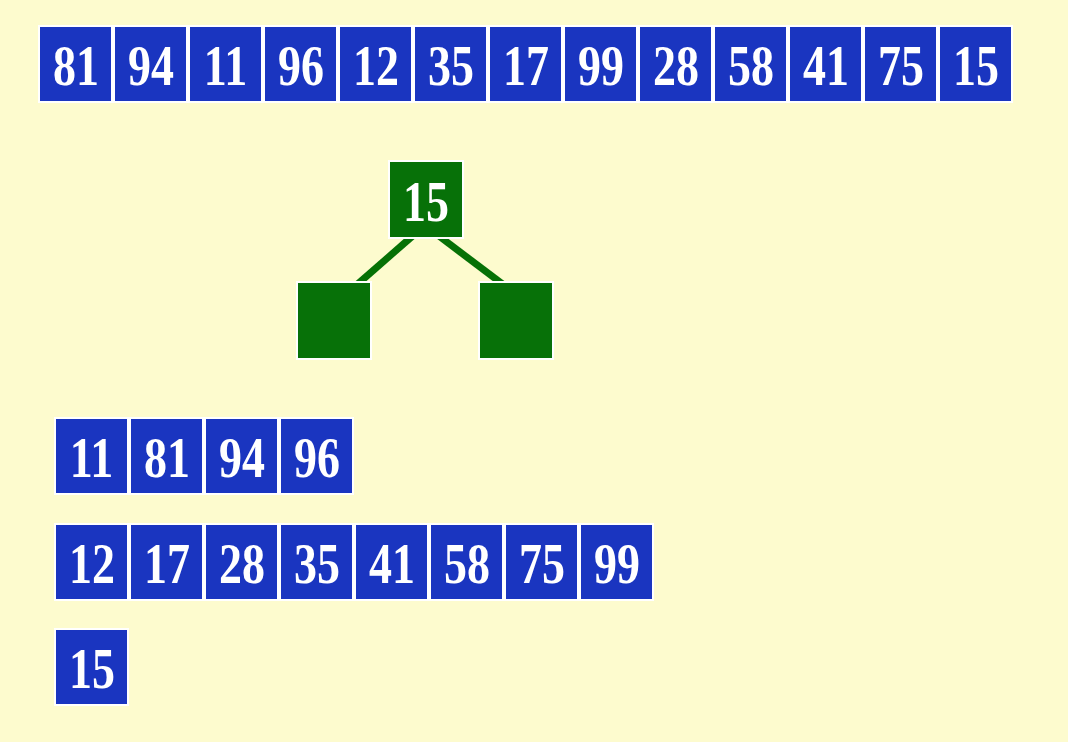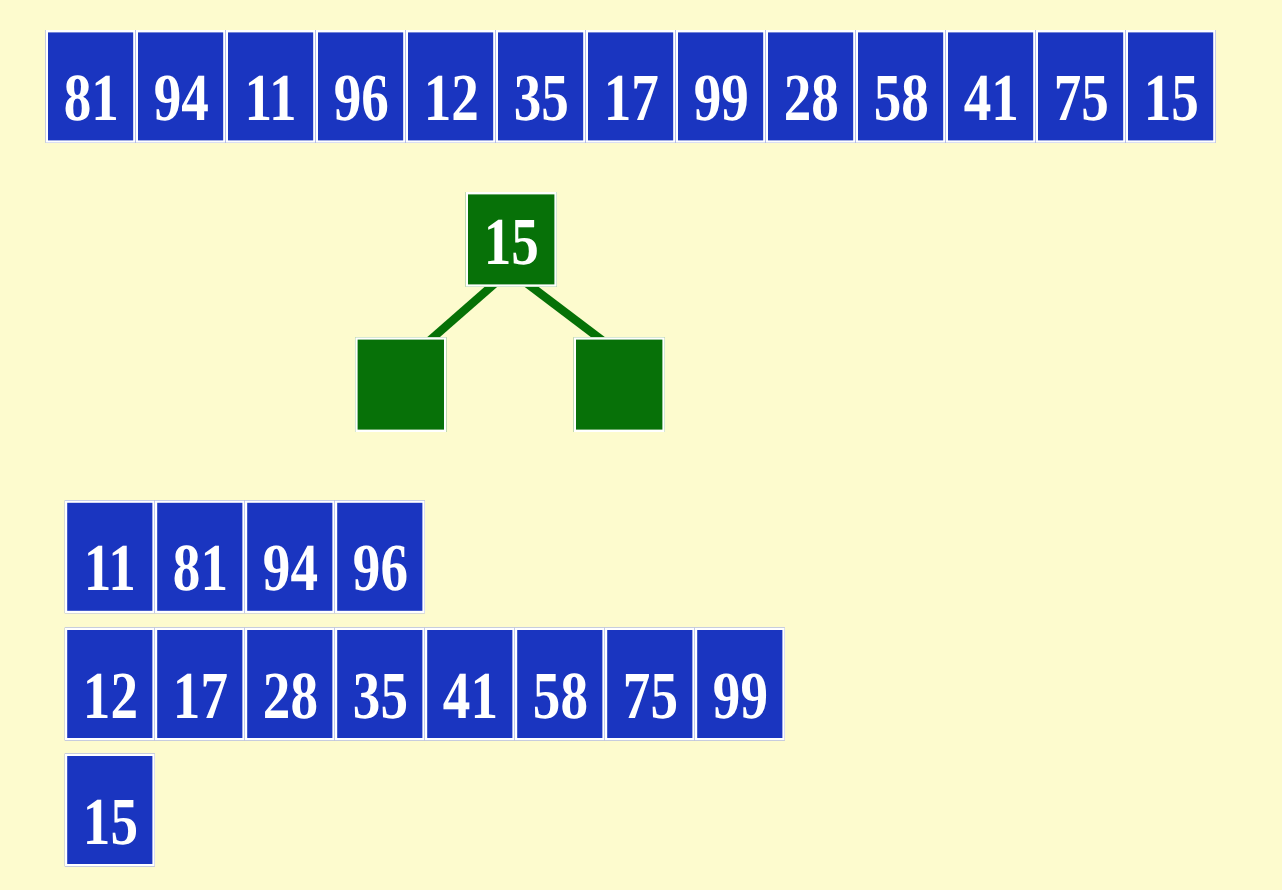--- a/index.html
+++ b/index.html
@@ -31,21 +31,21 @@
     display: flex;
   }
   .cell {
     width: 71px;
     height: 70px;
     background: var(--blue, #1A35C0);
     border: 2px solid #ffffff;
     display: flex;
     align-items: center;
     justify-content: center;
-    padding-top: 20px;
+    padding-top: 4px;
     box-sizing: content-box;
   }
   .node {
     position: absolute;
     width: 72px;
     height: 71px;
     background: var(--green, #077108);
     border: 2px solid #ffffff;
     display: flex;
     align-items: center;

